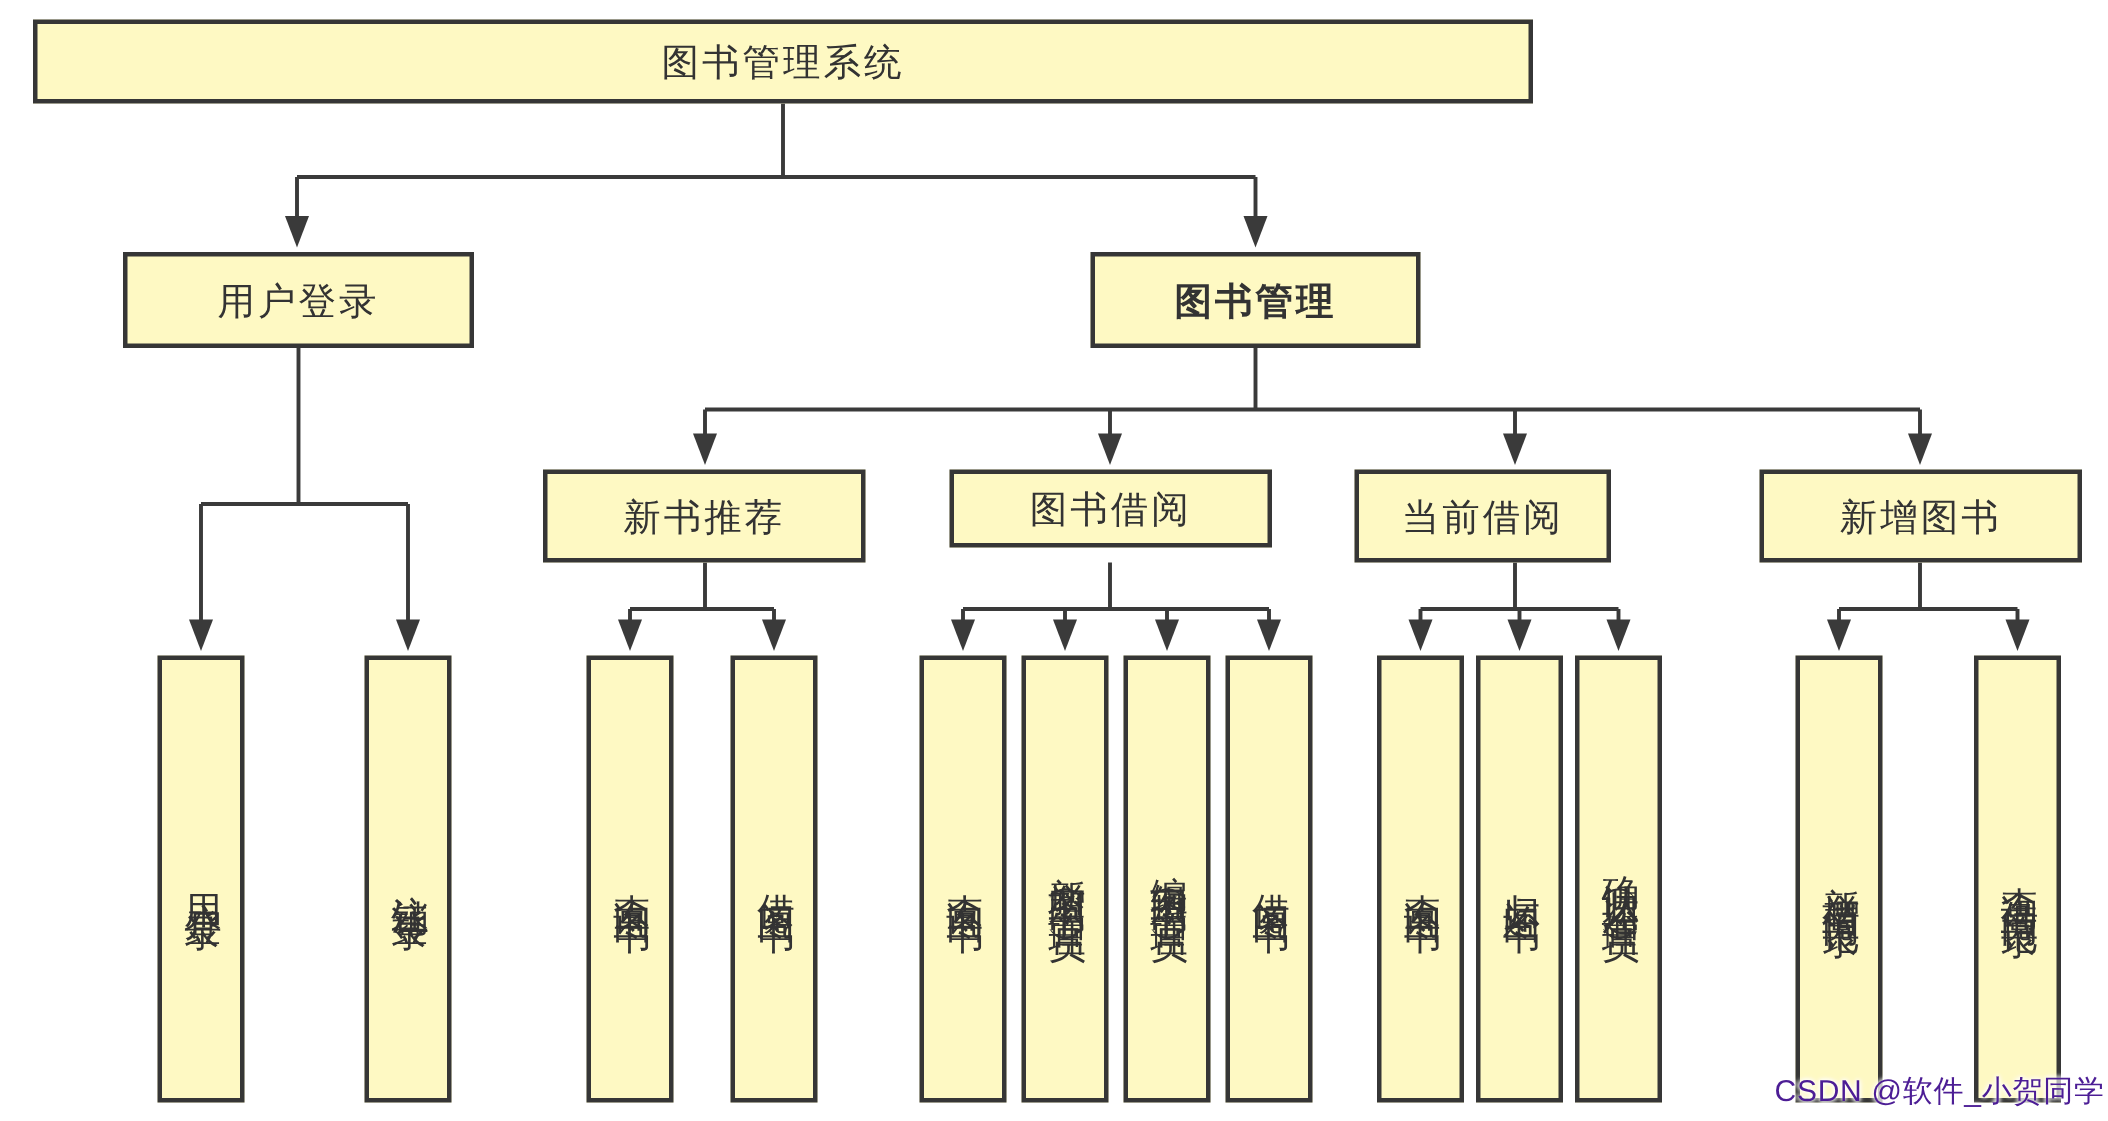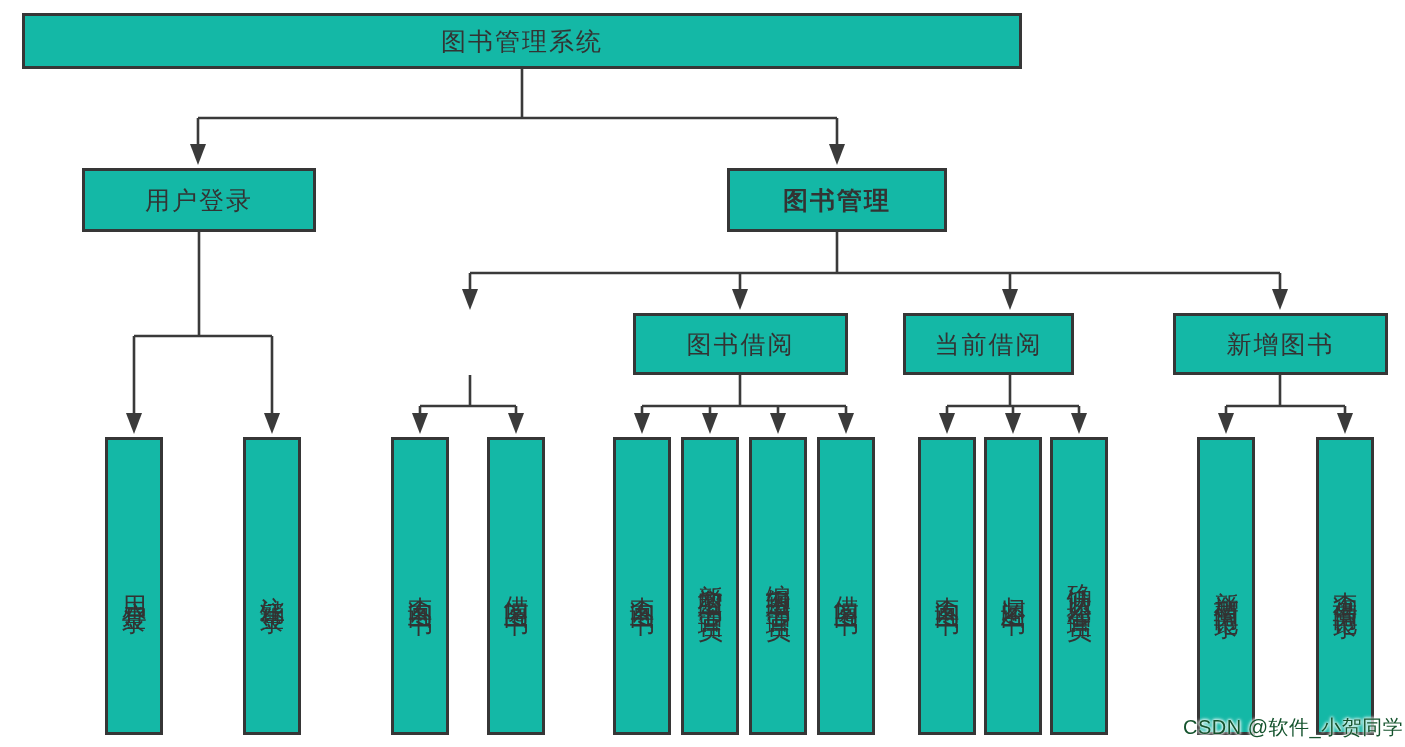--- a/index.html
+++ b/index.html
@@ -13,21 +13,21 @@
   }
   .connectors {
     position: absolute;
     left: 0; top: 0;
     width: 1405px; height: 747px;
     z-index: 0;
   }
   .box {
     position: absolute;
     box-sizing: border-box;
-    background: #14b8a6;
+    background: #fef9c3;
     border: 3px solid #363636;
     color: #333333;
     display: flex;
     align-items: center;
     justify-content: center;
     z-index: 1;
   }
   .h-label {
     font-size: 25px;
     letter-spacing: 2px;
@@ -38,21 +38,21 @@
     text-orientation: mixed;
     font-size: 25px;
     letter-spacing: 5px;
     line-height: 1.1;
   }
   .watermark {
     position: absolute;
     left: 1183px;
     top: 714px;
     font-size: 20px;
-    color: #14532d;
+    color: #4c1d95;
     letter-spacing: 0.5px;
     white-space: nowrap;
     z-index: 5;
     text-shadow: 0 0 3px #ffffff, 0 0 3px #ffffff, 0 0 4px #ffffff;
   }
 </style>
 </head>
 <body>
 
 <div class="canvas">
@@ -98,21 +98,22 @@
       <polygon points="1218,413 1234,413 1226,434"></polygon>
       <polygon points="1337,413 1353,413 1345,434"></polygon>
     </g>
   </svg>
 
   <div class="box h-label" style="left:22px; top:13px; width:1000px; height:56px;">图书管理系统</div>
 
   <div class="box h-label" style="left:82px; top:168px; width:234px; height:64px;">用户登录</div>
   <div class="box h-label" style="left:727px; top:168px; width:220px; height:64px;font-weight:bold;">图书管理</div>
 
-  <div class="box h-label" style="left:633px; top:313px; width:215px; height:62px;">图书借阅</div>
+  <div class="box h-label" style="left:362px; top:313px; width:215px; height:62px;">新书推荐</div>
+  <div class="box h-label" style="left:633px; top:313px; width:215px; height:52px;">图书借阅</div>
   <div class="box h-label" style="left:903px; top:313px; width:171px; height:62px;">当前借阅</div>
   <div class="box h-label" style="left:1173px; top:313px; width:215px; height:62px;">新增图书</div>
 
   <div class="box leaf" style="left:105px; top:437px; width:58px; height:298px;">用户登录</div>
   <div class="box leaf" style="left:243px; top:437px; width:58px; height:298px;">注销登录</div>
 
   <div class="box leaf" style="left:391px; top:437px; width:58px; height:298px;">查询图书</div>
   <div class="box leaf" style="left:487px; top:437px; width:58px; height:298px;">借阅图书</div>
 
   <div class="box leaf" style="left:613px; top:437px; width:58px; height:298px;">查询图书</div>

